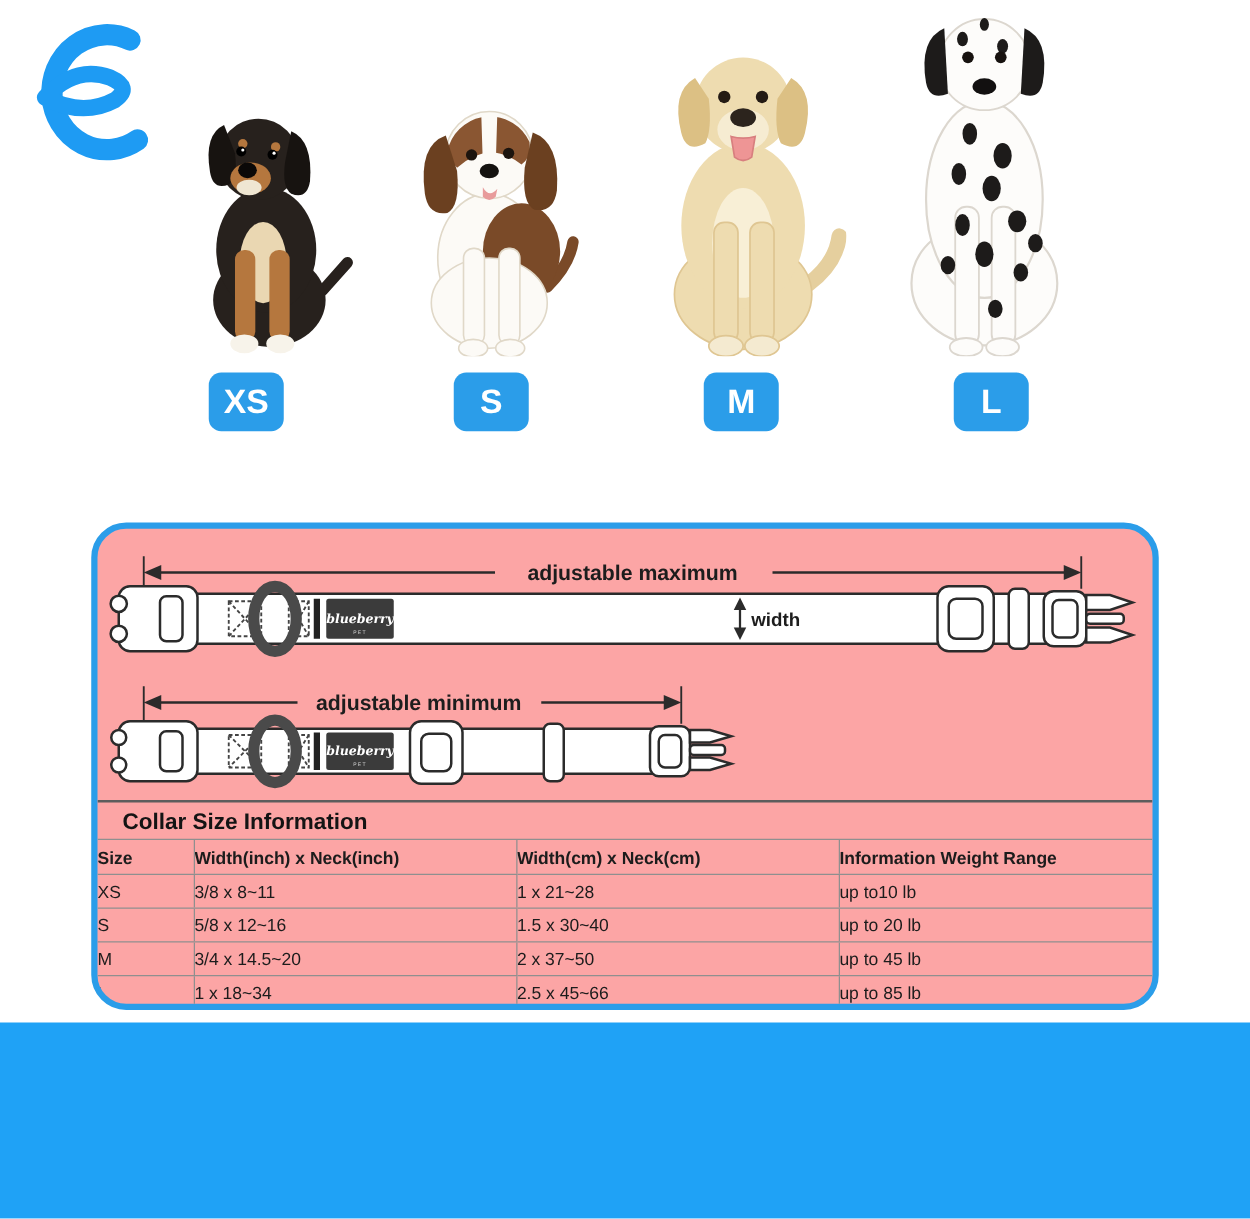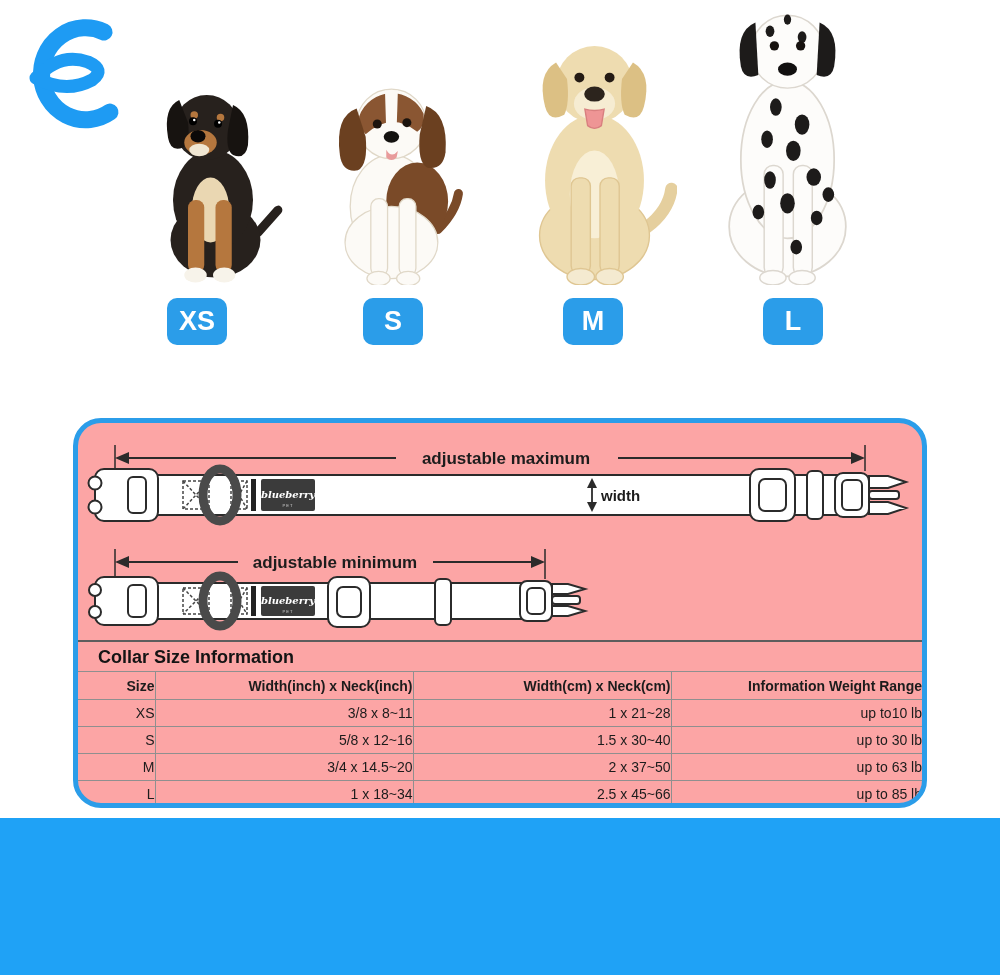--- a/index.html
+++ b/index.html
@@ -28,21 +28,21 @@
 
   
   .panel{left:73px;top:378px;width:854px;height:390px;border:5px solid #2B9DE9;
          border-radius:28px;box-sizing:border-box;background:#fca5a5;overflow:hidden;margin-top:40px;}
   .diagram-svg{position:absolute;left:0;top:0;width:844px;height:218px;}
   .divider{position:absolute;left:0;top:217px;width:844px;border-top:2px solid #5d5d5d;}
   .table-title{position:absolute;left:20px;top:224px;font-size:18px;font-weight:600;color:#141414;}
   .title-underline{position:absolute;left:0;top:248px;width:844px;border-top:1px solid #8f8f8f;}
   table.size-table{position:absolute;left:0;top:249px;width:844px;border-collapse:collapse;
     table-layout:fixed;font-size:14px;color:#1c1c1c;}
-  table.size-table th, table.size-table td{border-bottom:1px solid #8f8f8f;text-align:right;
+  table.size-table th, table.size-table td{border-bottom:1px solid #8f8f8f;text-align:left;
     padding:0;height:26px;overflow:hidden;white-space:nowrap;}
   table.size-table th{font-weight:bold;height:27px;}
   table.size-table th:not(:first-child), table.size-table td:not(:first-child){border-left:1px solid #8f8f8f;}
   col.c-size{width:77px;} col.c-inch{width:258px;} col.c-cm{width:258px;} col.c-wt{width:251px;}
   table.size-table tr:last-child th, table.size-table tr:last-child td{border-bottom:none;}
 
   
   .banner{left:0;top:818px;width:1000px;height:157px;background:#1FA2F6;}
 
   svg text{font-family:"Liberation Sans",sans-serif;}
@@ -266,27 +266,27 @@
       <tr>
         <td>XS</td>
         <td>3/8 x 8~11</td>
         <td>1 x 21~28</td>
         <td>up to10 lb</td>
       </tr>
       <tr>
         <td>S</td>
         <td>5/8 x 12~16</td>
         <td>1.5 x 30~40</td>
-        <td>up to 30 lb</td>
+        <td>up to 20 lb</td>
       </tr>
       <tr>
         <td>M</td>
         <td>3/4 x 14.5~20</td>
         <td>2 x 37~50</td>
-        <td>up to 63 lb</td>
+        <td>up to 45 lb</td>
       </tr>
       <tr>
         <td>L</td>
         <td>1 x 18~34</td>
         <td>2.5 x 45~66</td>
         <td>up to 85 lb</td>
       </tr>
     </tbody>
       </table>
   </div>

